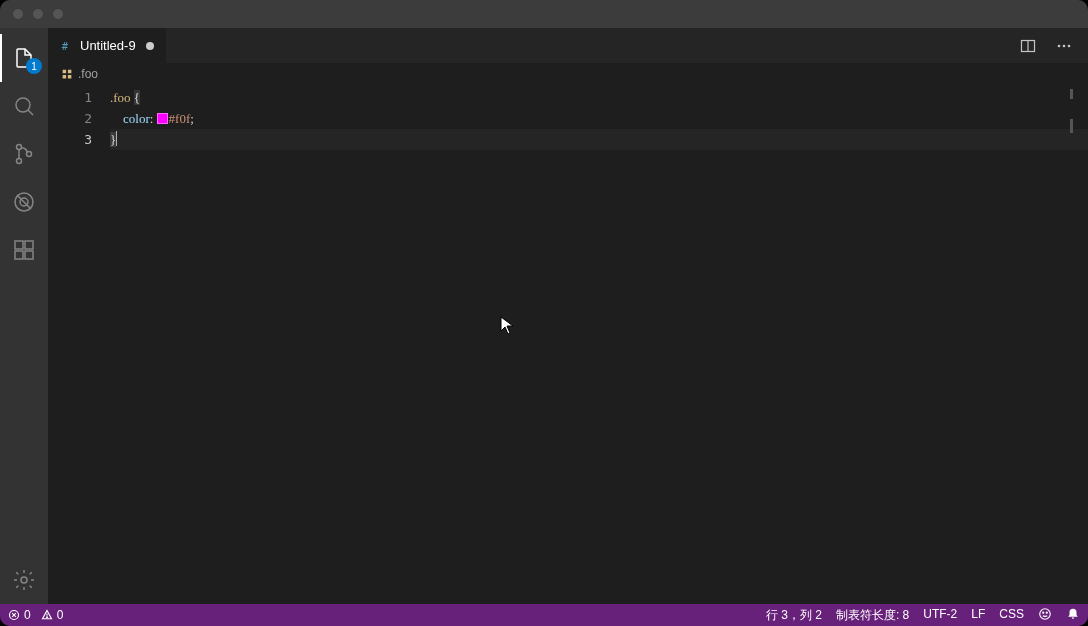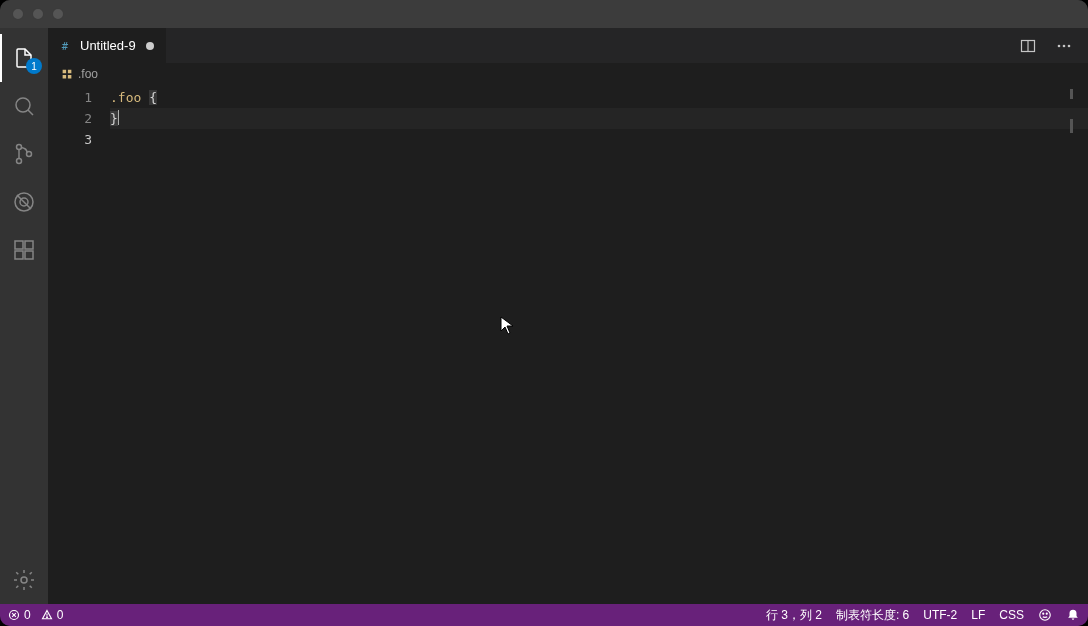--- a/index.html
+++ b/index.html
@@ -43,38 +43,38 @@
   .breadcrumb {
     height: 22px; display: flex; align-items: center; padding-left: 12px; background: #1e1e1e; color: #a0a0a0; font-size: 12px; gap: 4px;
   }
   .editor {
     flex: 1; background: #1e1e1e; display: flex; position: relative; min-height: 0;
     font-family: "Menlo","Consolas",monospace; font-size: 13px;
   }
   .gutter { width: 62px; text-align: right; color: #858585; padding-right: 18px; padding-top: 2px; }
   .gutter .ln { height: 21px; line-height: 21px; }
   .code { flex: 1; padding-top: 2px; position: relative; }
-  .line { height: 21px; line-height: 21px; white-space: pre; color: #d4d4d4; }
+  .line { height: 21px; line-height: 21px; white-space: pre; color: #d4d4d4; font-family: Liberation Serif, serif; }
   .line.current { background: rgba(255,255,255,0.03); }
   .tok-sel { color: #d7ba7d; }
   .tok-brace { color: #d4d4d4; }
   .tok-prop { color: #9cdcfe; }
   .tok-punc { color: #d4d4d4; }
   .tok-val { color: #ce9178; }
   .color-swatch { display:inline-block; width:11px; height:11px; vertical-align: -1px; margin-right: 1px; border:1px solid rgba(255,255,255,0.4); }
   .cursor-caret { display:inline-block; width:1px; height:15px; background:#aeafad; vertical-align:-2px; }
   .sel-bracket { background: rgba(100,100,100,0.35); }
   .minimap {
     position: absolute; right: 0; top: 0; bottom: 0; width: 20px;
   }
   .statusbar {
     height: 22px; background: #68217a; color: #fff; display: flex; align-items: center; font-size: 12px; padding: 0 8px; gap: 12px;
   }
   .statusbar .left { display: flex; align-items: center; gap: 8px; }
-  .statusbar .right { margin-left: auto; display: flex; align-items: center; gap: 14px; }
+  .statusbar .right { margin-left: auto; display: flex; align-items: flex-start; gap: 14px; }
   .st-item { display: flex; align-items: center; gap: 4px; }
   .mouse-cursor { position: absolute; left: 500px; top: 316px; pointer-events:none; }
   svg { display: block; }
 </style>
 </head>
 <body>
 
 <div class="window">
 
   <div class="titlebar">
@@ -189,20 +189,21 @@
       </div>
 
       <div class="editor">
         <div class="gutter">
           <div class="ln">1</div>
           <div class="ln">2</div>
           <div class="ln" style="color:#c6c6c6;">3</div>
         </div>
         <div class="code">
           <div class="line"><span class="tok-sel">.foo</span> <span class="tok-brace sel-bracket">{</span></div>
+          <div class="line">    <span class="tok-prop">color</span><span class="tok-punc">:</span> <span class="color-swatch" style="background:#f0f;"></span><span class="tok-val">#f0f</span><span class="tok-punc">;</span></div>
           <div class="line current"><span class="tok-brace sel-bracket">}</span><span class="cursor-caret"></span></div>
         </div>
         <div class="minimap">
           <svg width="20" height="80" viewBox="0 0 20 80">
             <rect x="2" y="4" width="3" height="10" fill="#555"></rect>
             <rect x="2" y="34" width="3" height="14" fill="#555"></rect>
           </svg>
         </div>
       </div>
 
@@ -228,21 +229,21 @@
             </svg>
         </span>
         <span>0</span>
       </div>
     </div>
     <div class="right">
       <div class="st-item">
           <span>行 3，列 2</span>
         </div>
       <div class="st-item">
-          <span>制表符长度: 6</span>
+          <span>制表符长度: 8</span>
         </div>
       <div class="st-item">
           <span>UTF-2</span>
         </div>
       <div class="st-item">
           <span>LF</span>
         </div>
       <div class="st-item">
           <span>CSS</span>
         </div>

